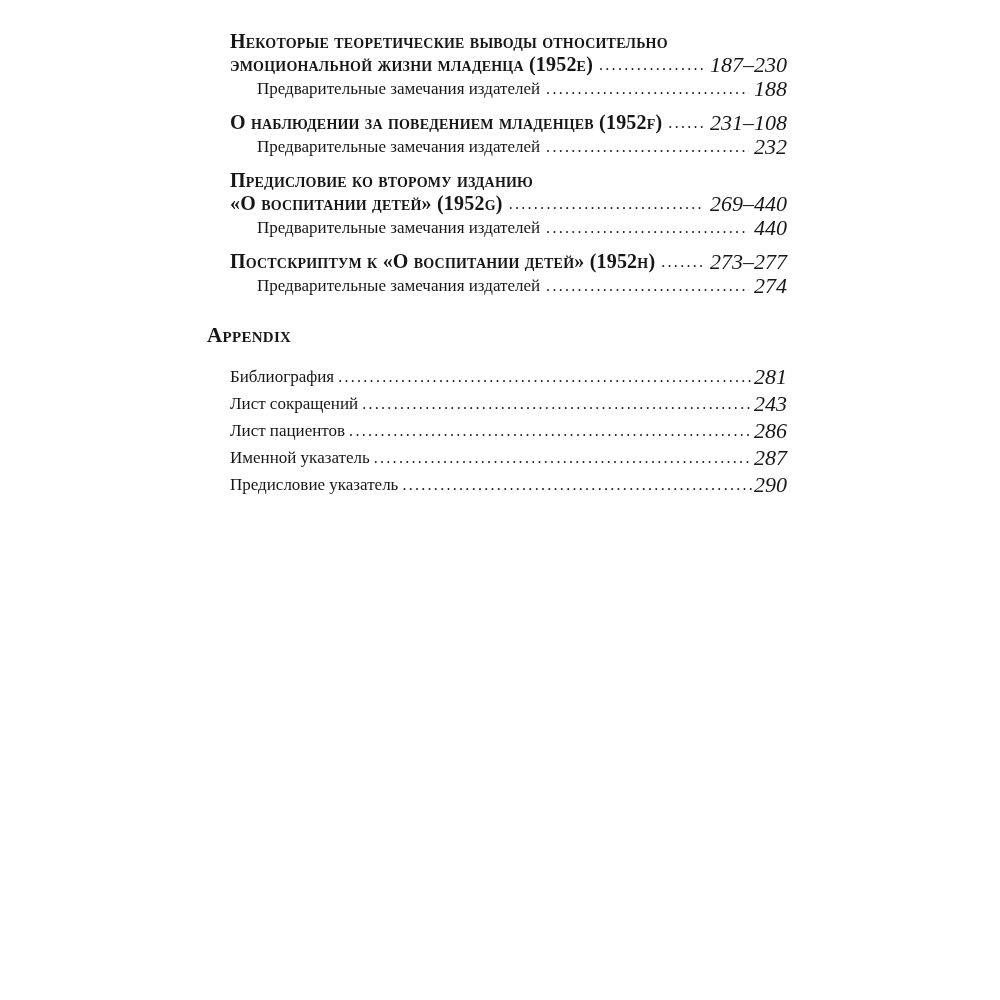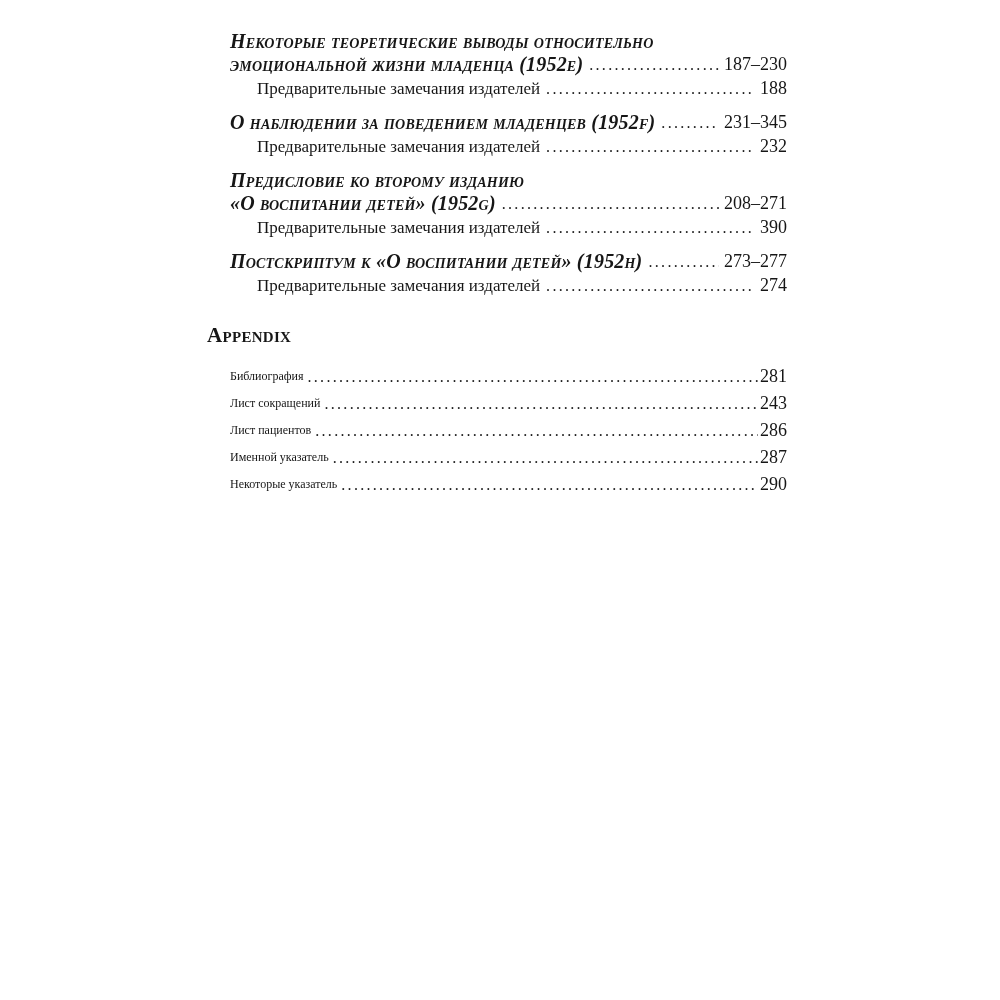--- a/index.html
+++ b/index.html
@@ -25,21 +25,20 @@
 
   
   .line-main, .t-main {
     font-variant: small-caps;
     font-variant-caps: small-caps;
     font-weight: 700;
     font-size: 20px;
     line-height: 23px;
     letter-spacing: 0.2px;
     white-space: nowrap;
-    font-style: italic;
   }
   .line-main { margin-left: 23px; }
   .row.main { margin-left: 23px; line-height: 23px; }
 
   
   .row.sub {
     margin-left: 50px;
     line-height: 21px;
     margin-top: 2px;
   }
@@ -57,41 +56,42 @@
     margin: 0 5px 0 6px;
   }
   .dots::after {
     content: "...................................................................................................................................................................................";
     font-size: 16px;
     letter-spacing: 2.3px;
     color: #1d1d1d;
   }
 
   .pagenum {
-    font-size: 18px;
+    font-size: 22px;
     white-space: nowrap;
     text-align: right;
+    font-style: italic;
   }
 
   
   .appendix-heading {
     font-variant: small-caps;
     font-variant-caps: small-caps;
     font-weight: 700;
     font-size: 21px;
     line-height: 24px;
     margin: 27px 0 16px 0;
     letter-spacing: 0.3px;
   }
   .row.appx {
     margin-left: 23px;
     line-height: 27px;
   }
   .t-appx {
-    font-size: 12px;
+    font-size: 17px;
     white-space: nowrap;
   }
   .row.appx .dots { margin: 0 2px 0 4px; }
 </style>
 </head>
 <body>
 
 <div class="toc">
 
   <div class="entry-group">
@@ -105,40 +105,40 @@
       <span class="t-sub">Предварительные замечания издателей</span>
       <span class="dots"></span>
       <span class="pagenum">188</span>
     </div>
   </div>
 
   <div class="entry-group">
     <div class="row main">
       <span class="t-main">О наблюдении за поведением младенцев (1952f)</span>
       <span class="dots"></span>
-      <span class="pagenum">231–345</span>
+      <span class="pagenum">231–108</span>
     </div>
     <div class="row sub">
       <span class="t-sub">Предварительные замечания издателей</span>
       <span class="dots"></span>
       <span class="pagenum">232</span>
     </div>
   </div>
 
   <div class="entry-group">
     <div class="line-main">Предисловие ко второму изданию</div>
     <div class="row main">
       <span class="t-main">«О воспитании детей» (1952g)</span>
       <span class="dots"></span>
-      <span class="pagenum">208–271</span>
+      <span class="pagenum">269–440</span>
     </div>
     <div class="row sub">
       <span class="t-sub">Предварительные замечания издателей</span>
       <span class="dots"></span>
-      <span class="pagenum">390</span>
+      <span class="pagenum">440</span>
     </div>
   </div>
 
   <div class="entry-group">
     <div class="row main">
       <span class="t-main">Постскриптум к «О воспитании детей» (1952h)</span>
       <span class="dots"></span>
       <span class="pagenum">273–277</span>
     </div>
     <div class="row sub">
@@ -164,18 +164,18 @@
     <span class="t-appx">Лист пациентов</span>
     <span class="dots"></span>
     <span class="pagenum">286</span>
   </div>
   <div class="row appx">
     <span class="t-appx">Именной указатель</span>
     <span class="dots"></span>
     <span class="pagenum">287</span>
   </div>
   <div class="row appx">
-    <span class="t-appx">Некоторые указатель</span>
+    <span class="t-appx">Предисловие указатель</span>
     <span class="dots"></span>
     <span class="pagenum">290</span>
   </div>
 
 </div>
 
 </body></html>

